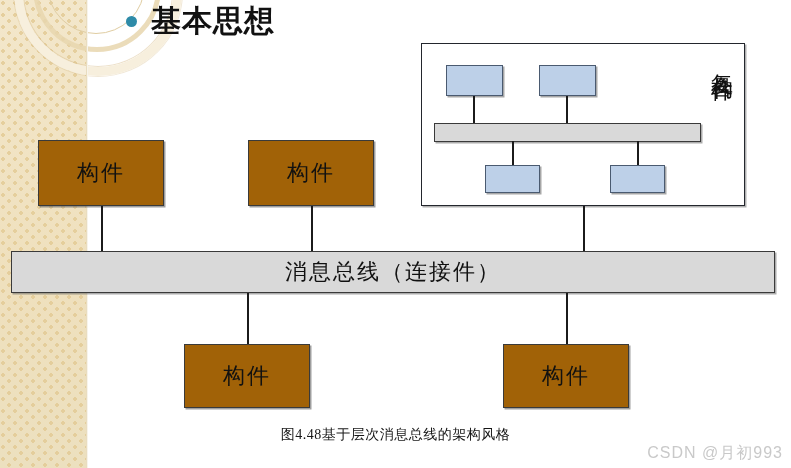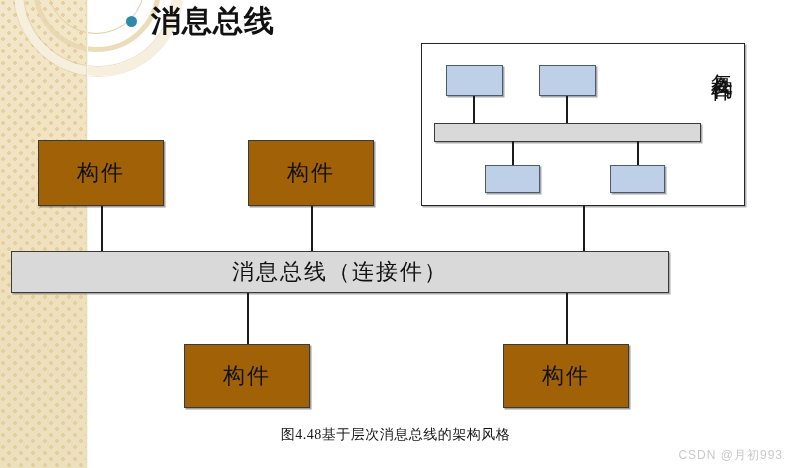--- a/index.html
+++ b/index.html
@@ -166,41 +166,41 @@
     text-align: center;
     font-size: 14px;
     color: #151515;
     letter-spacing: 0.5px;
   }
   #watermark {
     position: absolute;
     right: 8px;
     bottom: 4px;
     font-family: "Liberation Sans", sans-serif;
-    font-size: 12px;
+    font-size: 16px;
     color: #c9c9c9;
     letter-spacing: 1px;
     white-space: nowrap;
   }
 </style>
 </head>
 <body>
 
 <div id="slide">
 
   <div id="sidebar">
     <div class="arc" id="arc-outer"></div>
     <div class="arc" id="arc-inner"></div>
     <div class="arc" id="arc-hair"></div>
   </div>
   <div id="sidebar-edge"></div>
 
   <div id="title-row">
     <span id="title-bullet"></span>
-    <span id="title-text">消息总线</span>
+    <span id="title-text">基本思想</span>
   </div>
 
   <div id="composite-box" style="left:421px; top:43px; width:324px; height:163px;">
 
     <div class="sub-box" style="left:24px; top:21px; width:57px; height:31px;"></div>
     <div class="sub-box" style="left:117px; top:21px; width:57px; height:31px;"></div>
 
     <div class="connector" style="left:51px; top:52px; height:28px;"></div>
     <div class="connector" style="left:144px; top:52px; height:28px;"></div>
 
@@ -220,21 +220,21 @@
   <div class="comp-box" style="left:38px; top:140px; width:126px; height:66px;">
     <span>构件</span>
   </div>
   <div class="connector" style="left:101px; top:206px; height:46px;"></div>
 
   <div class="comp-box" style="left:248px; top:140px; width:126px; height:66px;">
     <span>构件</span>
   </div>
   <div class="connector" style="left:311px; top:206px; height:46px;"></div>
 
-  <div class="bus-bar" style="left:11px; top:251px; width:658px; height:42px;">
+  <div class="bus-bar" style="left:11px; top:251px; width:764px; height:42px;">
     <span id="main-bus-label">消息总线（连接件）</span>
   </div>
 
   <div class="connector" style="left:247px; top:293px; height:52px;"></div>
   <div class="comp-box" style="left:184px; top:344px; width:126px; height:64px;">
     <span>构件</span>
   </div>
 
   <div class="connector" style="left:566px; top:293px; height:52px;"></div>
   <div class="comp-box" style="left:503px; top:344px; width:126px; height:64px;">

